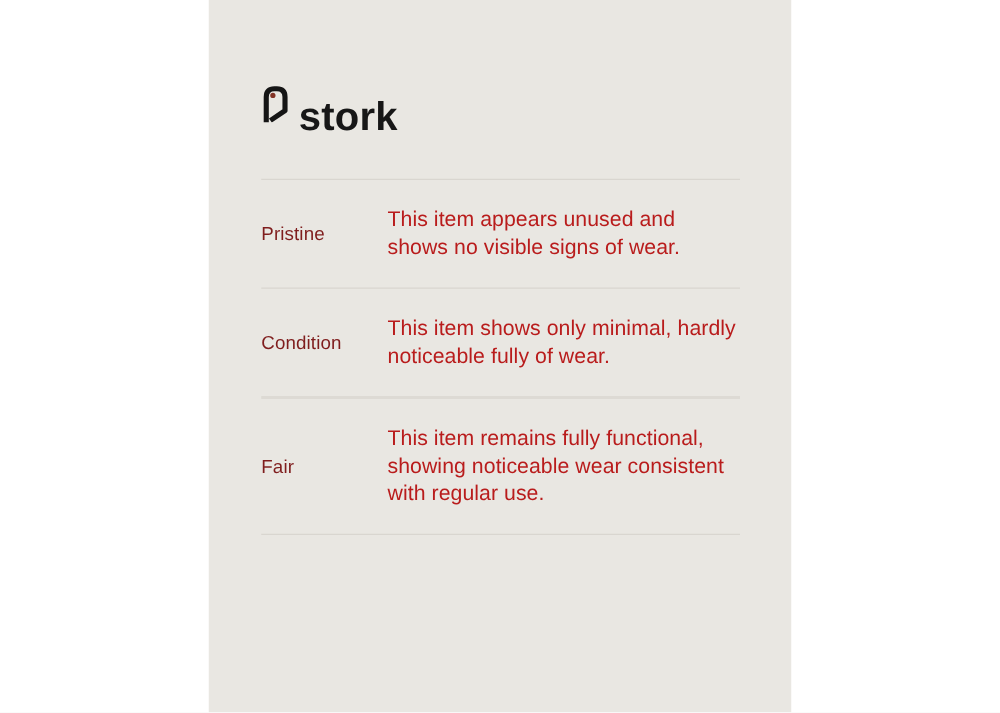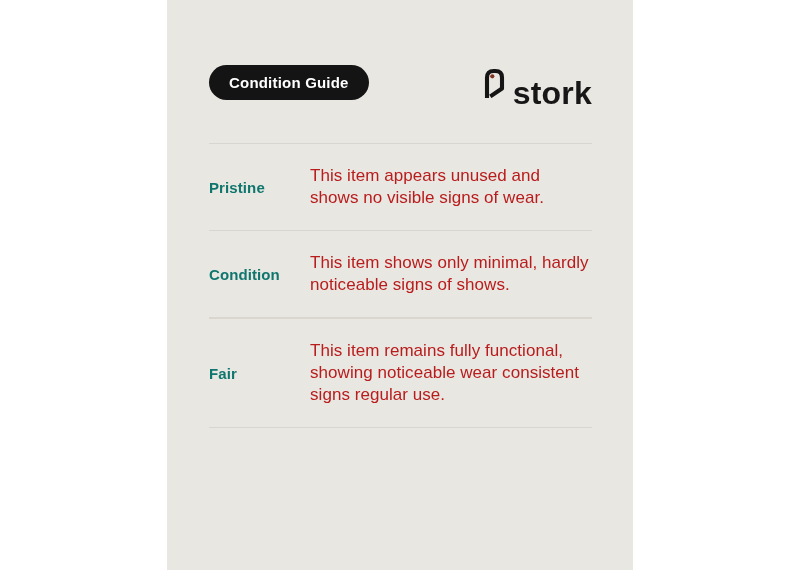--- a/index.html
+++ b/index.html
@@ -73,43 +73,40 @@
   }
   .row {
     display: flex;
     align-items: center;
     padding: 21px 0;
   }
   .row-label {
     width: 101px;
     flex-shrink: 0;
     font-size: 15px;
-    font-weight: 700;
-    color: #0f766e;
+    font-weight: 400;
+    color: #7f1d1d;
     letter-spacing: 0.1px;
   }
   .row-desc {
     width: 283px;
     font-size: 17px;
     line-height: 22px;
     font-weight: 500;
     color: #b91c1c;
     letter-spacing: 0.05px;
   }
 </style>
 </head>
 <body>
 
 <div class="page">
   <div class="panel">
 
     <div class="header">
-      <div class="badge">
-        <span>Condition Guide</span>
-      </div>
       <div class="brand">
         <span class="brand-icon">
           <svg width="23" height="30" viewBox="0 0 23 30" xmlns="http://www.w3.org/2000/svg">
             <path d="M4 30 L4 9.5 Q4 3 10.5 3 L12.5 3 Q19 3 19 9.5 L19 20.5 L7.3 28.4" fill="none" stroke="#151515" stroke-width="4.1" stroke-linecap="butt" stroke-linejoin="round"></path>
             <circle cx="9.3" cy="8.3" r="2.1" fill="#823325"></circle>
           </svg>
         </span>
         <span class="brand-name">stork</span>
       </div>
     </div>
@@ -118,29 +115,29 @@
 
     <div class="row">
       <div class="row-label">Pristine</div>
       <div class="row-desc">This item appears unused and shows no visible signs of wear.</div>
     </div>
 
     <div class="divider"></div>
 
     <div class="row">
       <div class="row-label">Condition</div>
-      <div class="row-desc">This item shows only minimal, hardly noticeable signs of shows.</div>
+      <div class="row-desc">This item shows only minimal, hardly noticeable fully of wear.</div>
     </div>
 
     <div class="divider"></div>
 
 
     <div class="divider"></div>
 
     <div class="row">
       <div class="row-label">Fair</div>
-      <div class="row-desc">This item remains fully functional, showing noticeable wear consistent signs regular use.</div>
+      <div class="row-desc">This item remains fully functional, showing noticeable wear consistent with regular use.</div>
     </div>
 
     <div class="divider"></div>
 
   </div>
 </div>
 
 </body></html>

